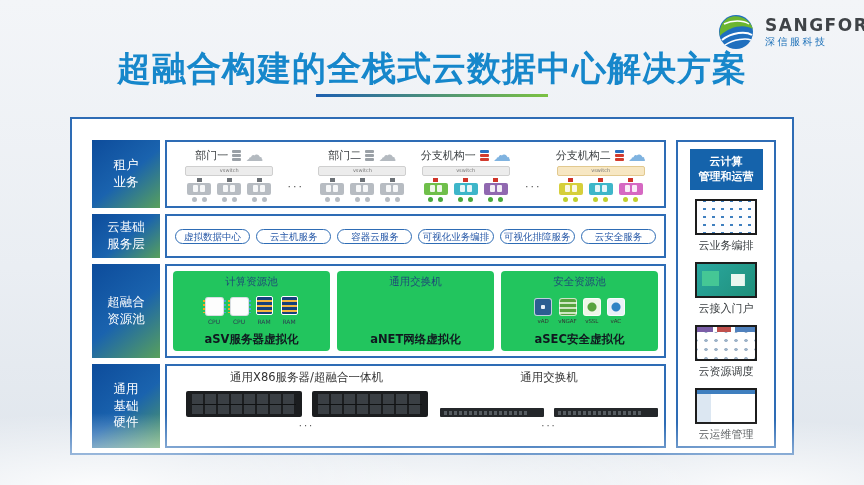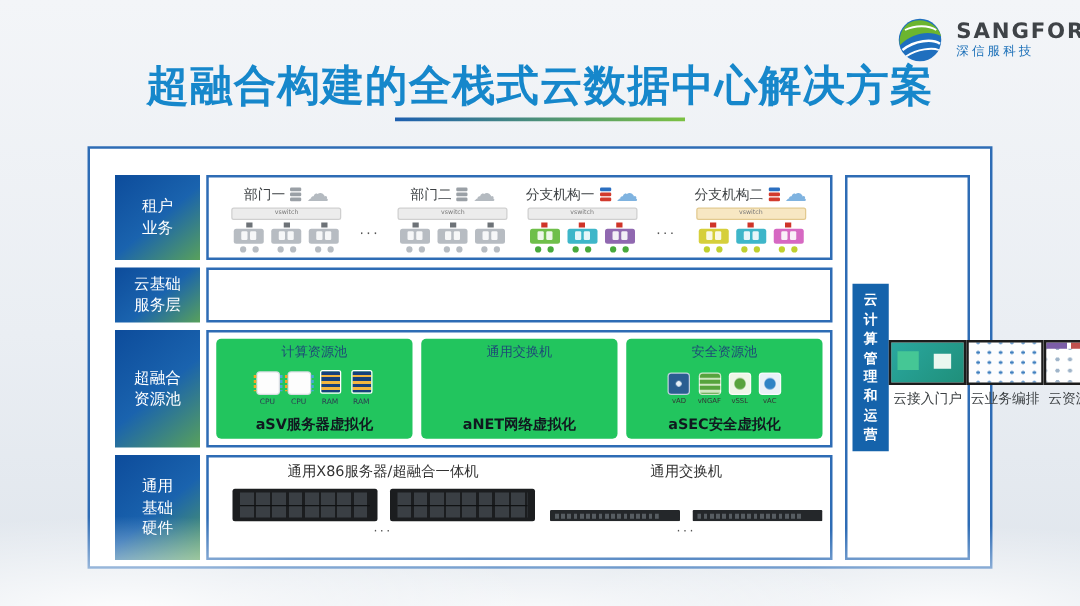--- a/index.html
+++ b/index.html
@@ -119,21 +119,21 @@
   .hw-graphics{display:flex;gap:10px;margin-top:6px;align-items:center;}
   .server{width:116px;height:26px;border-radius:2px;background:#1b1d1f;position:relative;overflow:hidden;}
   .server::before{content:"";position:absolute;inset:3px 6px;
     background:repeating-linear-gradient(90deg,#3a3f44 0 11px,#1b1d1f 11px 13px);}
   .server::after{content:"";position:absolute;left:6px;right:6px;top:50%;height:1px;background:#101213;}
   .switch{width:104px;height:9px;background:#24272a;border-radius:1px;margin-top:17px;
     background-image:repeating-linear-gradient(90deg,#565c61 0 3px,#24272a 3px 5px);background-size:80% 4px;background-position:4px center;background-repeat:no-repeat;}
   .hw-sep{font-size:10px;color:#555;letter-spacing:2px;margin-top:3px;}
   
   .sidebar{width:100px;flex:0 0 100px;border:2px solid #2e6cb5;box-sizing:border-box;background:#fff;
-    display:flex;align-items:center;padding:7px 4px;}
+    display:flex;flex-direction:column;align-items:center;padding:7px 4px;}
   .sidebar-header{background:#1563ab;color:#fff;font-size:11px;font-weight:bold;line-height:1.4;
     text-align:center;white-space:pre-line;padding:5px 9px;}
   .side-item{display:flex;flex-direction:column;align-items:center;margin-top:9px;}
   .thumb{width:62px;height:36px;border:2px solid #1c1c1c;box-sizing:border-box;background:#fff;}
   .thumb-1{background:
       linear-gradient(#45c795,#45c795) 12% 45%/30% 48% no-repeat,
       linear-gradient(#eaf7f0,#eaf7f0) 78% 50%/24% 38% no-repeat,
       linear-gradient(135deg,#2aa8a0,#1f8f7a);}
   .thumb-2{background:#fdfdfe;background-image:radial-gradient(#3f7fbf 1.2px,transparent 1.6px);
       background-size:9px 8px;background-position:3px 4px;}
@@ -372,20 +372,28 @@
             </div>
           </div>
 
         </div>
       </div>
 
       <div class="row row-services">
         <div class="row-label">云基础
 服务层</div>
         <div class="row-content services-content">
+          <div class="pill-row">
+            <span class="pill">虚拟数据中心</span>
+            <span class="pill">云主机服务</span>
+            <span class="pill">容器云服务</span>
+            <span class="pill">可视化业务编排</span>
+            <span class="pill">可视化排障服务</span>
+            <span class="pill">云安全服务</span>
+          </div>
         </div>
       </div>
 
       <div class="row row-pool">
         <div class="row-label">超融合
 资源池</div>
         <div class="row-content pool-content">
 
           <div class="card">
             <div class="card-title">计算资源池</div>
@@ -465,26 +473,26 @@
           </div>
         </div>
       </div>
 
     </div>
 
     <div class="sidebar">
       <div class="sidebar-header">云计算
 管理和运营</div>
       <div class="side-item">
+        <span class="thumb thumb-2"></span>
+        <span class="side-caption">云业务编排</span>
+      </div>
+      <div class="side-item">
         <span class="thumb thumb-1"></span>
         <span class="side-caption">云接入门户</span>
-      </div>
-      <div class="side-item">
-        <span class="thumb thumb-2"></span>
-        <span class="side-caption">云业务编排</span>
       </div>
       <div class="side-item">
         <span class="thumb thumb-3"></span>
         <span class="side-caption">云资源调度</span>
       </div>
       <div class="side-item">
         <span class="thumb thumb-4"></span>
         <span class="side-caption">云运维管理</span>
       </div>
     </div>

